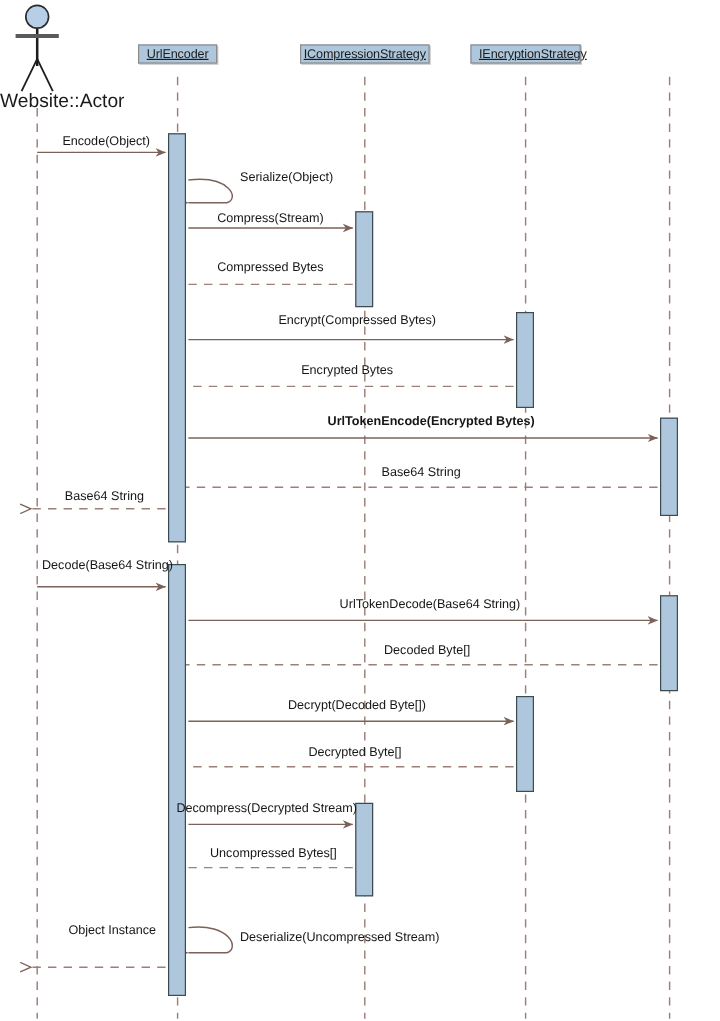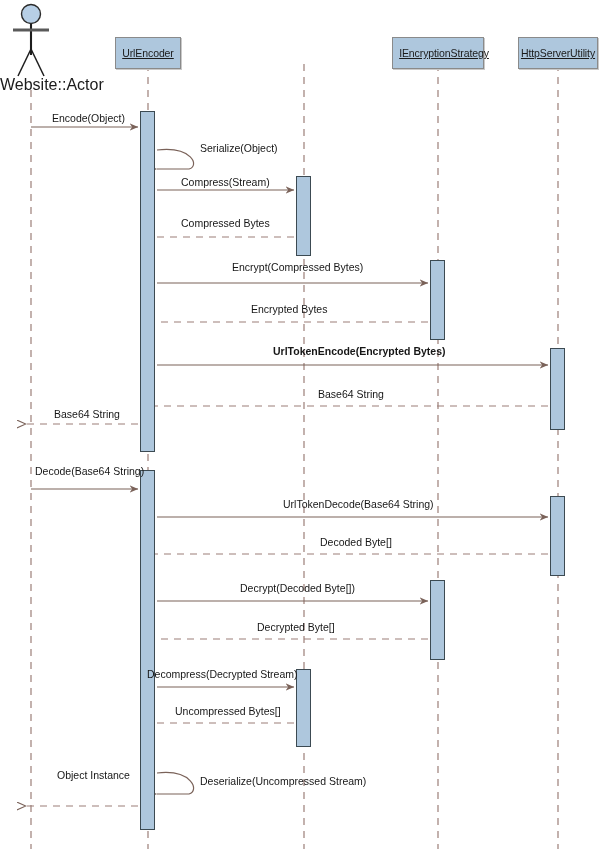--- a/index.html
+++ b/index.html
@@ -11,21 +11,21 @@
     position:relative;
   }
   #diagram { position:absolute; left:0; top:0; width:600px; height:851px; }
   .lifeline-box {
     position:absolute;
     background:#aec7dd;
     border:1px solid #8a8a8a;
     box-shadow:1px 1px 0 #c9c9c9;
     display:flex; align-items:center; justify-content:center;
     box-sizing:border-box;
-    height:32px;
+    height:16px;
   }
   .lifeline-box span {
     font-size:10.5px;
     color:#1b1b1b;
     text-decoration:underline;
     white-space:nowrap;
     letter-spacing:-0.1px;
   }
   .actor-label {
     position:absolute;
@@ -119,25 +119,25 @@
   <div class="activation" style="left:296px; top:176px;  height:80px;"></div>
   <div class="activation" style="left:296px; top:669px;  height:78px;"></div>
   <div class="activation" style="left:430px; top:260px;  height:80px;"></div>
   <div class="activation" style="left:430px; top:580px;  height:80px;"></div>
   <div class="activation" style="left:550px; top:348px;  height:82px;"></div>
   <div class="activation" style="left:550px; top:496px;  height:80px;"></div>
 
   <div class="lifeline-box" style="left:115px; top:37px; width:66px;">
     <span>UrlEncoder</span>
   </div>
+  <div class="lifeline-box" style="left:250px; top:37px; width:108px;">
+    <span>ICompressionStrategy</span>
+  </div>
   <div class="lifeline-box" style="left:392px; top:37px; width:92px;padding-left:12px;">
     <span>IEncryptionStrategy</span>
-  </div>
-  <div class="lifeline-box" style="left:518px; top:37px; width:80px;">
-    <span>HttpServerUtility</span>
   </div>
 
   <div class="actor-label" style="left:0px; top:76px;">Website::Actor</div>
 
   <div class="msg-label" style="left:52px;  top:112px;">Encode(Object)</div>
   <div class="msg-label" style="left:200px; top:142px;">Serialize(Object)</div>
   <div class="msg-label" style="left:181px; top:176px;text-align:center;">Compress(Stream)</div>
   <div class="msg-label" style="left:181px; top:217px;">Compressed Bytes</div>
   <div class="msg-label" style="left:232px; top:261px;">Encrypt(Compressed Bytes)</div>
   <div class="msg-label" style="left:251px; top:303px;">Encrypted Bytes</div>

